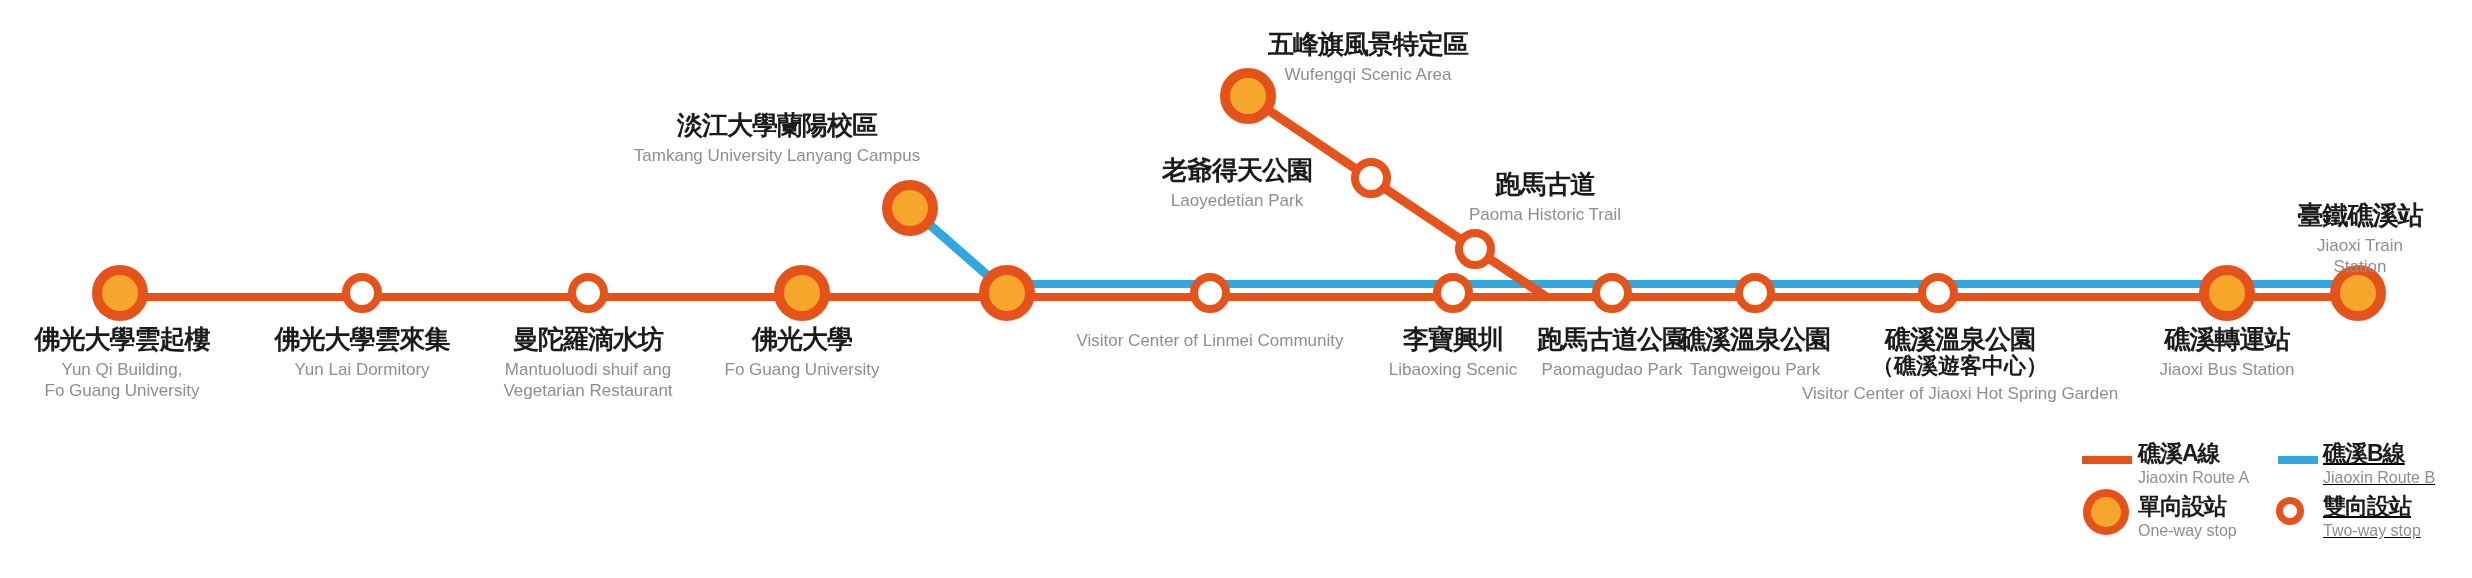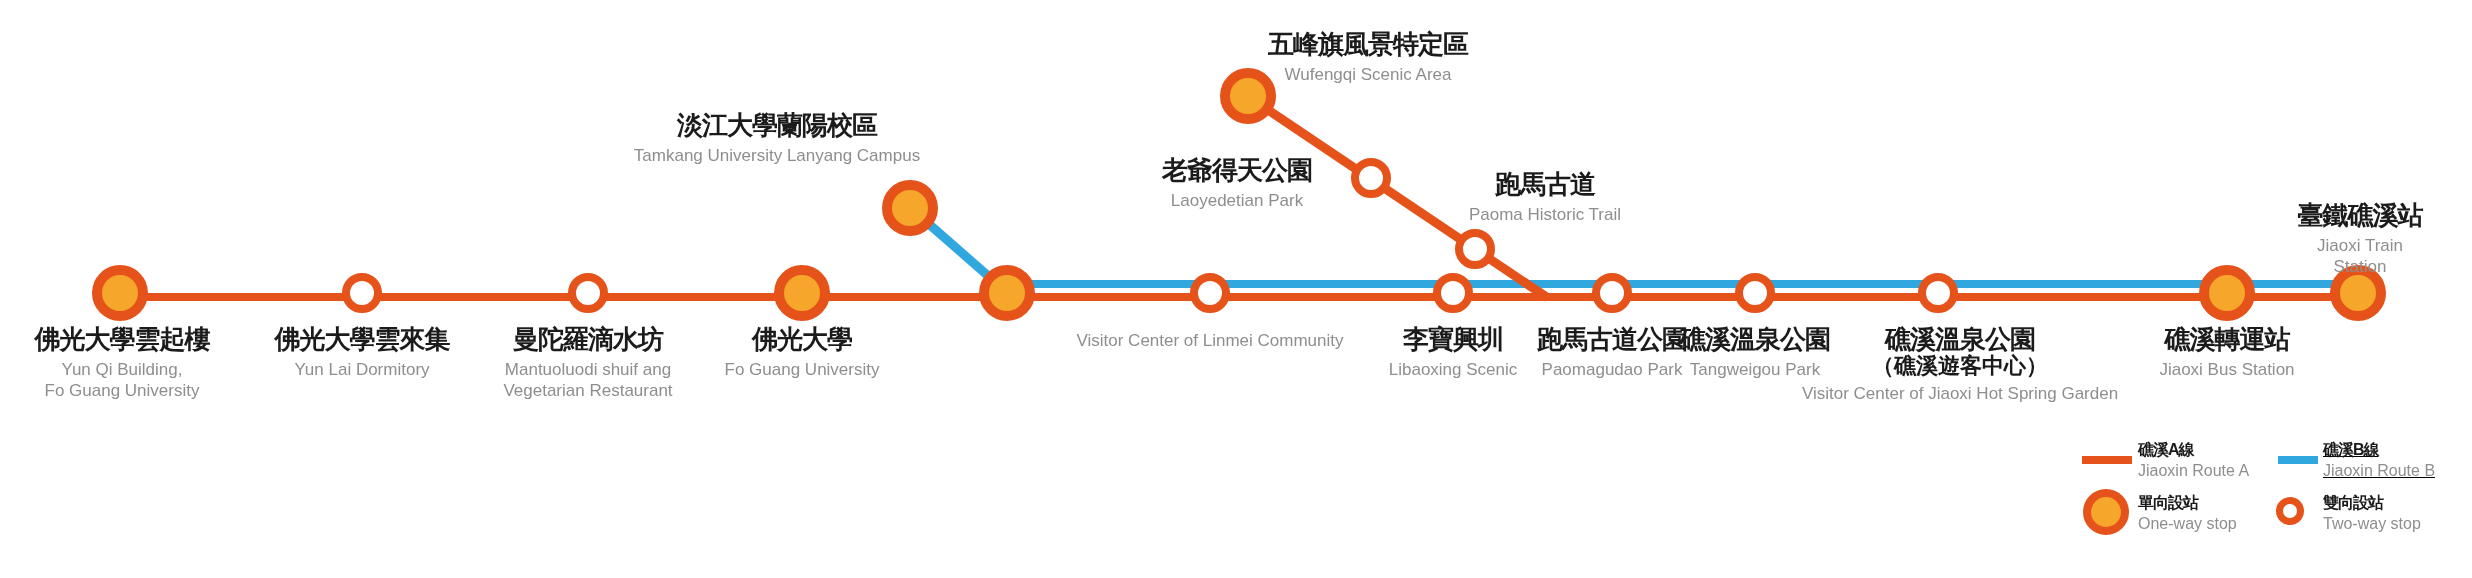--- a/index.html
+++ b/index.html
@@ -16,21 +16,21 @@
   .dot{position:absolute;border-radius:50%;transform:translate(-50%,-50%);z-index:4;box-sizing:content-box;}
   .dot.one{width:36px;height:36px;border:10px solid var(--route-a,#E6531A);background:var(--stop-inner,#F6A62A);}
   .dot.two{width:24px;height:24px;border:8px solid var(--route-a,#E6531A);background:#ffffff;}
   
   .lbl{position:absolute;transform:translateX(-50%);text-align:center;z-index:5;white-space:nowrap;}
   .zh{font-size:26px;font-weight:700;letter-spacing:-1px;line-height:1.1;color:var(--station-text,#1B1B1B);}
   .zh2{font-size:22px;letter-spacing:0;}
   .en{font-size:17px;color:var(--english-text,#8E8E8E);line-height:1.25;margin-top:5px;white-space:pre-line;}
   
   .lg-txt{position:absolute;text-align:left;z-index:5;white-space:nowrap;}
-  .lg-zh{font-size:16px;font-weight:700;letter-spacing:-1px;line-height:1.1;color:var(--station-text,#1B1B1B);}
+  .lg-zh{font-size:23px;font-weight:700;letter-spacing:-1px;line-height:1.1;color:var(--station-text,#1B1B1B);}
   .lg-en{font-size:16px;color:var(--english-text,#8E8E8E);line-height:1.2;margin-top:2px;}
   .lg-dot{position:absolute;border-radius:50%;transform:translate(-50%,-50%);z-index:4;box-sizing:content-box;}
   .lg-dot.one{width:30px;height:30px;border:8px solid var(--route-a,#E6531A);background:var(--stop-inner,#F6A62A);}
   .lg-dot.two{width:14px;height:14px;border:7px solid var(--route-a,#E6531A);background:#fff;}
 </style>
 </head>
 <body>
 
 <div class="canvas">
 
@@ -133,19 +133,19 @@
       <div class="lg-en">Jiaoxin Route B</div>
     </div>
 
     <div class="lg-dot one" style="left:2106px;top:512px;"></div>
     <div class="lg-txt" style="left:2138px;top:494px;">
       <div class="lg-zh">單向設站</div>
       <div class="lg-en">One-way stop</div>
     </div>
 
     <div class="lg-dot two" style="left:2290px;top:511px;"></div>
-    <div class="lg-txt" style="left:2323px;top:494px;">
+    <div class="lg-txt" style="left:2323px;top:494px;text-decoration:underline;">
       <div class="lg-zh">雙向設站</div>
       <div class="lg-en">Two-way stop</div>
     </div>
   </div>
 
 </div>
 
 </body></html>

